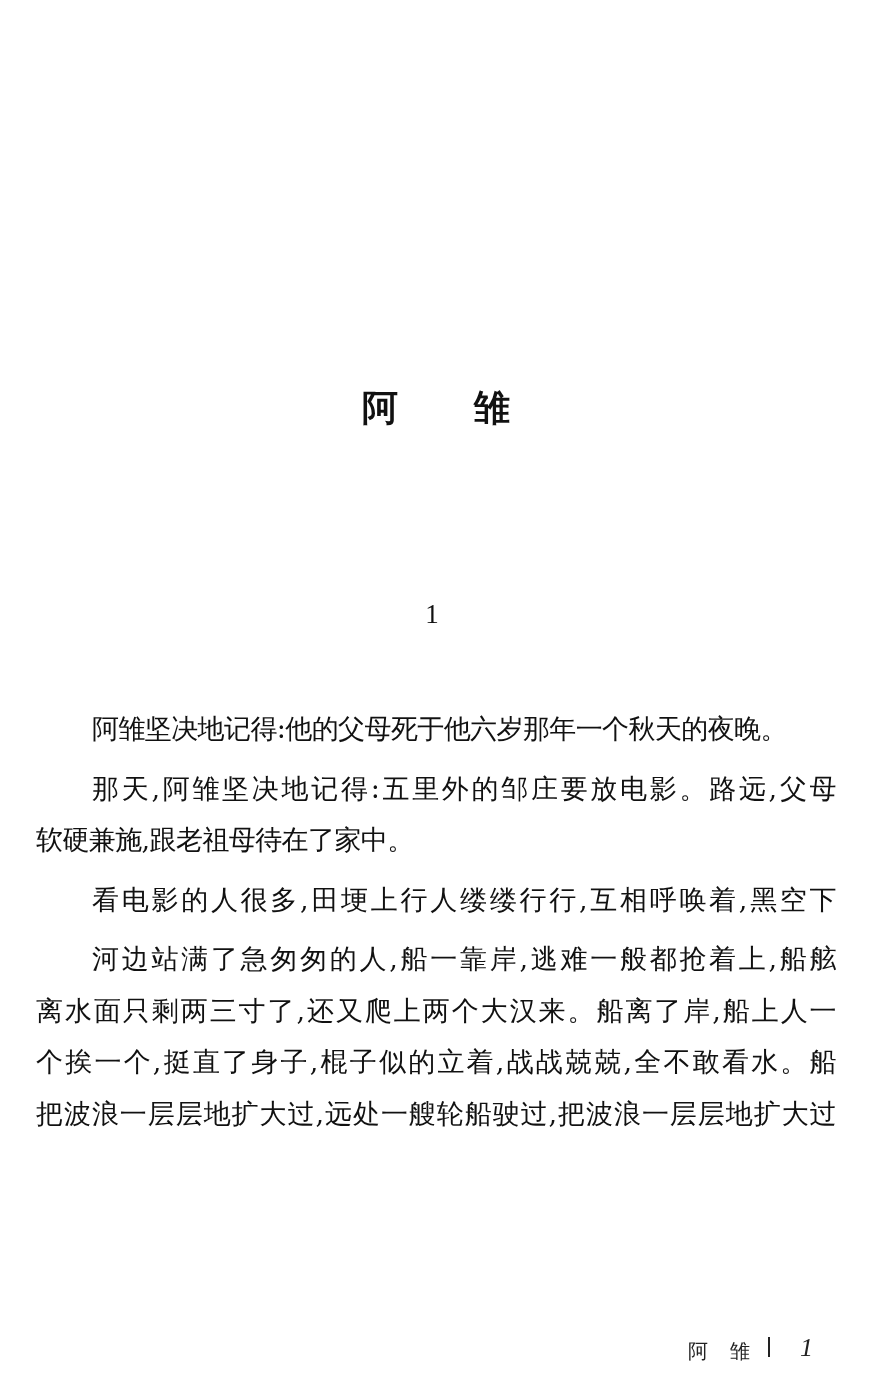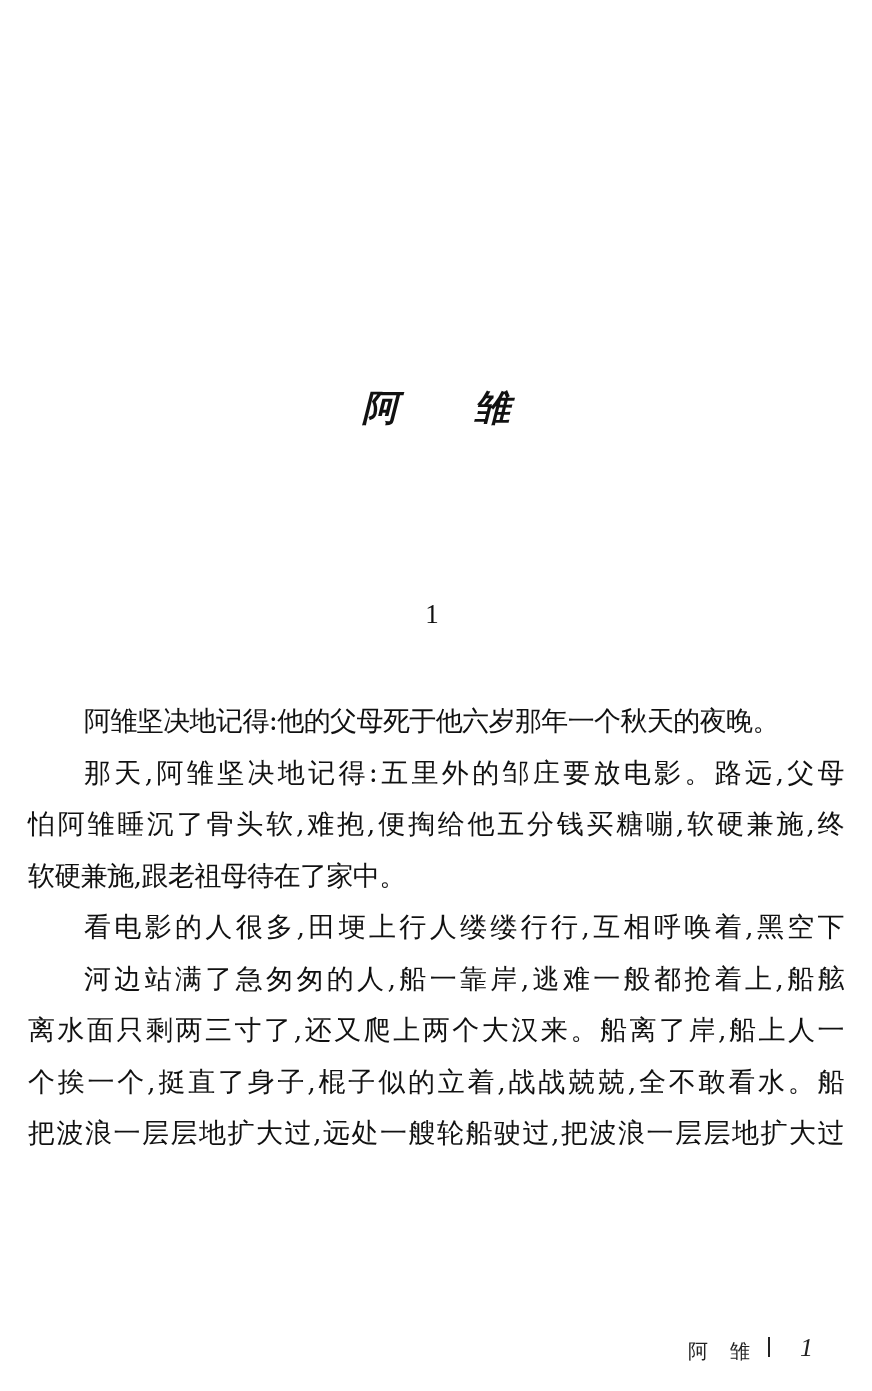--- a/index.html
+++ b/index.html
@@ -19,21 +19,20 @@
       position: absolute;
       left: 0;
       top: 383px;
       width: 872px;
       text-align: center;
       font-family: "DejaVu Sans", "Liberation Sans", sans-serif;
       font-weight: bold;
       font-size: 36px;
       line-height: 50px;
       letter-spacing: 0;
-      font-style: italic;
     }
     .chapter-title .t-char {
       display: inline-block;
       width: 40px;
     }
     .chapter-title .t-gap {
       display: inline-block;
       width: 72px;
     }
     .section-number {
@@ -46,21 +45,21 @@
       font-size: 27px;
       line-height: 36px;
     }
     .body-text {
       position: absolute;
       left: 28px;
       top: 695px;
       width: 816px;
     }
     .para {
-      margin: 0;
+      margin: 8px;
       font-family: "DejaVu Serif", "Liberation Serif", serif;
       font-size: 27px;
       line-height: 51.5px;
       text-align: justify;
       text-align-last: left;
       word-break: break-all;
       letter-spacing: -0.6px;
     }
     .para .line {
       display: block;
@@ -118,21 +117,20 @@
 </div>
 
 <div class="section-number">1</div>
 
 <div class="body-text">
   <p class="para">
     <span class="line indent last">阿雏坚决地记得:他的父母死于他六岁那年一个秋天的夜晚。</span>
   </p>
   <p class="para">
     <span class="line indent">那天,阿雏坚决地记得:五里外的邹庄要放电影。路远,父母</span>
-    <span class="line">怕阿雏睡沉了骨头软,难抱,便掏给他五分钱买糖嘣,软硬兼施,终</span>
     <span class="line last">软硬兼施,跟老祖母待在了家中。</span>
   </p>
   <p class="para">
     <span class="line indent">看电影的人很多,田埂上行人缕缕行行,互相呼唤着,黑空下</span>
   </p>
   <p class="para">
     <span class="line indent">河边站满了急匆匆的人,船一靠岸,逃难一般都抢着上,船舷</span>
     <span class="line">离水面只剩两三寸了,还又爬上两个大汉来。船离了岸,船上人一</span>
     <span class="line">个挨一个,挺直了身子,棍子似的立着,战战兢兢,全不敢看水。船</span>
     <span class="line">把波浪一层层地扩大过,远处一艘轮船驶过,把波浪一层层地扩大过</span>

